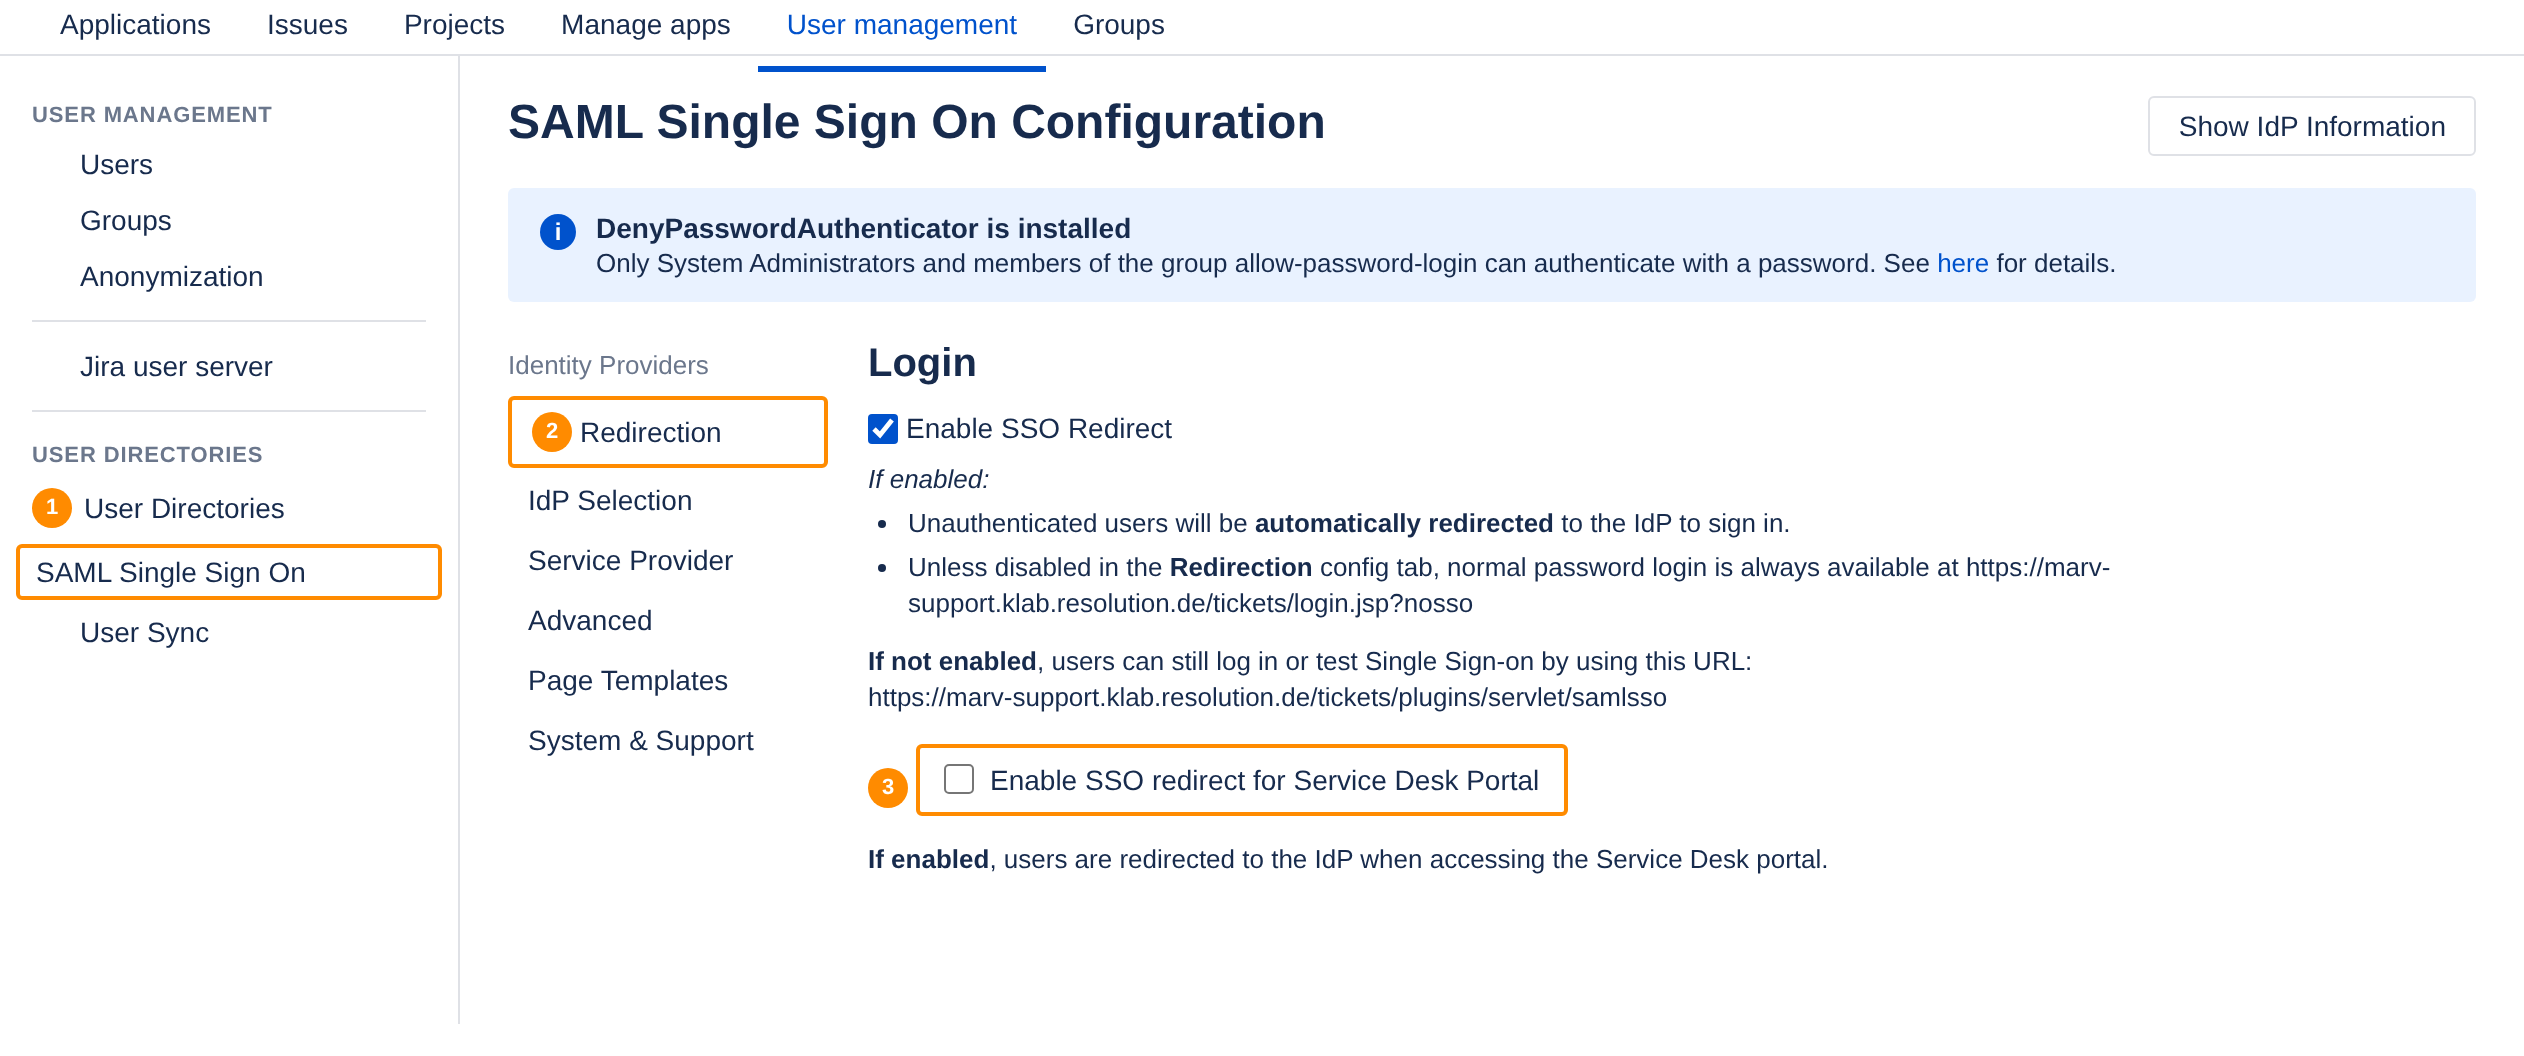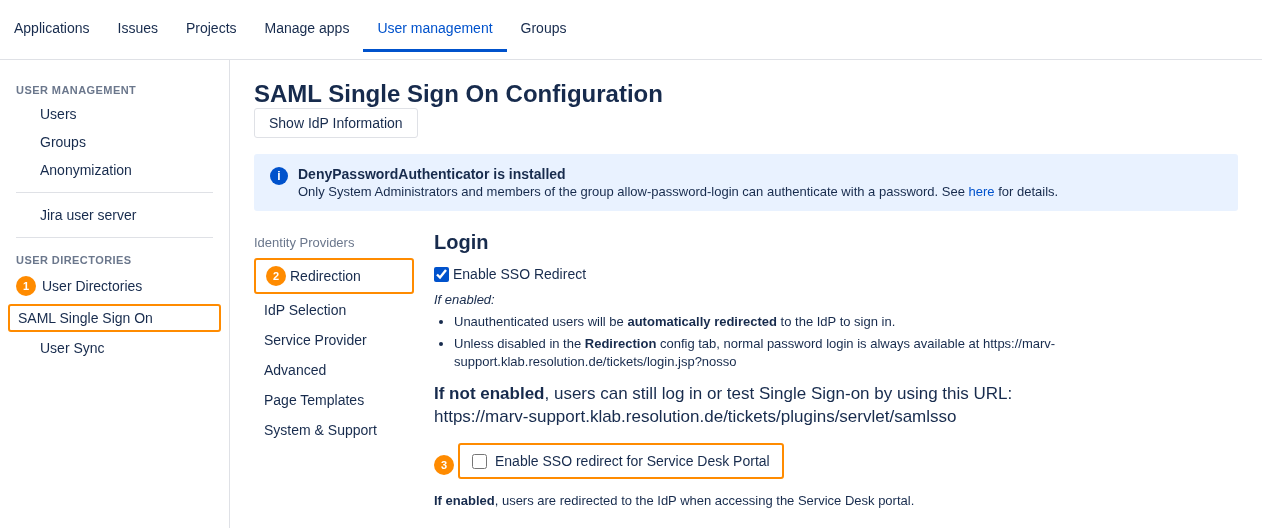--- a/index.html
+++ b/index.html
@@ -3,22 +3,22 @@
   <meta charset="utf-8">
   <style>
     * { box-sizing: border-box; margin: 0; padding: 0; }
     body { font-family: -apple-system, BlinkMacSystemFont, "Segoe UI", Arial, sans-serif; font-size: 14px; color: #172b4d; background: #fff; }
 
     
     .top-nav {
       display: flex;
       align-items: center;
       border-bottom: 1px solid #dfe1e6;
-      padding: 0 0;
-      height: 60px;
+      padding: 0 16px;
+      height: 28px;
       gap: 0;
     }
     .top-nav-item {
       padding: 12px 14px;
       cursor: pointer;
       font-size: 14px;
       color: #172b4d;
       border-bottom: 3px solid transparent;
       height: 44px;
       display: flex;
@@ -97,21 +97,20 @@
       flex: 1;
       padding: 20px 24px;
       overflow-y: auto;
     }
 
     .page-header {
       display: flex;
       align-items: flex-start;
       justify-content: space-between;
       margin-bottom: 16px;
-      flex-direction: column;
     }
     .page-title {
       font-size: 24px;
       font-weight: 600;
       color: #172b4d;
     }
     .btn-show-idp {
       background: #fff;
       border: 1px solid #dfe1e6;
       border-radius: 3px;
@@ -230,21 +229,21 @@
     .if-enabled-label em { font-style: italic; font-weight: 400; }
     .bullet-list {
       list-style: disc;
       padding-left: 20px;
       margin-bottom: 10px;
       font-size: 13px;
       color: #172b4d;
     }
     .bullet-list li { margin-bottom: 4px; line-height: 1.4; }
     .if-not-enabled-text {
-      font-size: 17px;
+      font-size: 13px;
       color: #172b4d;
       margin-bottom: 14px;
       line-height: 1.4;
     }
     .service-desk-box {
       border: 2px solid #ff8b00;
       border-radius: 3px;
       padding: 8px 12px;
       display: inline-flex;
       align-items: center;

